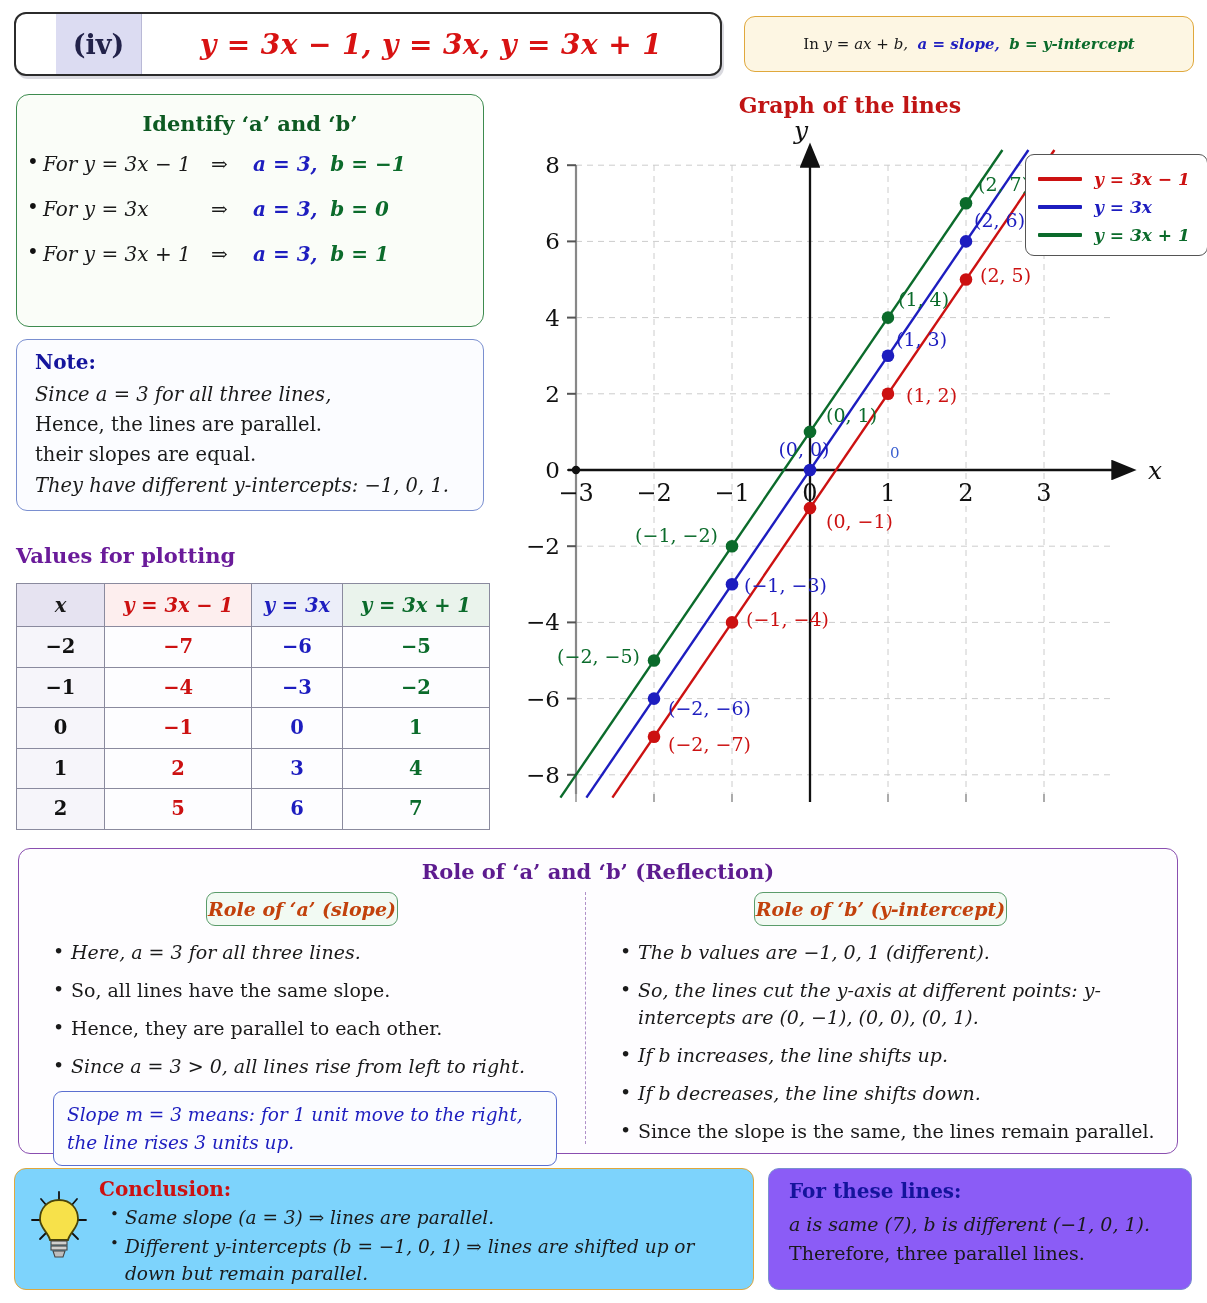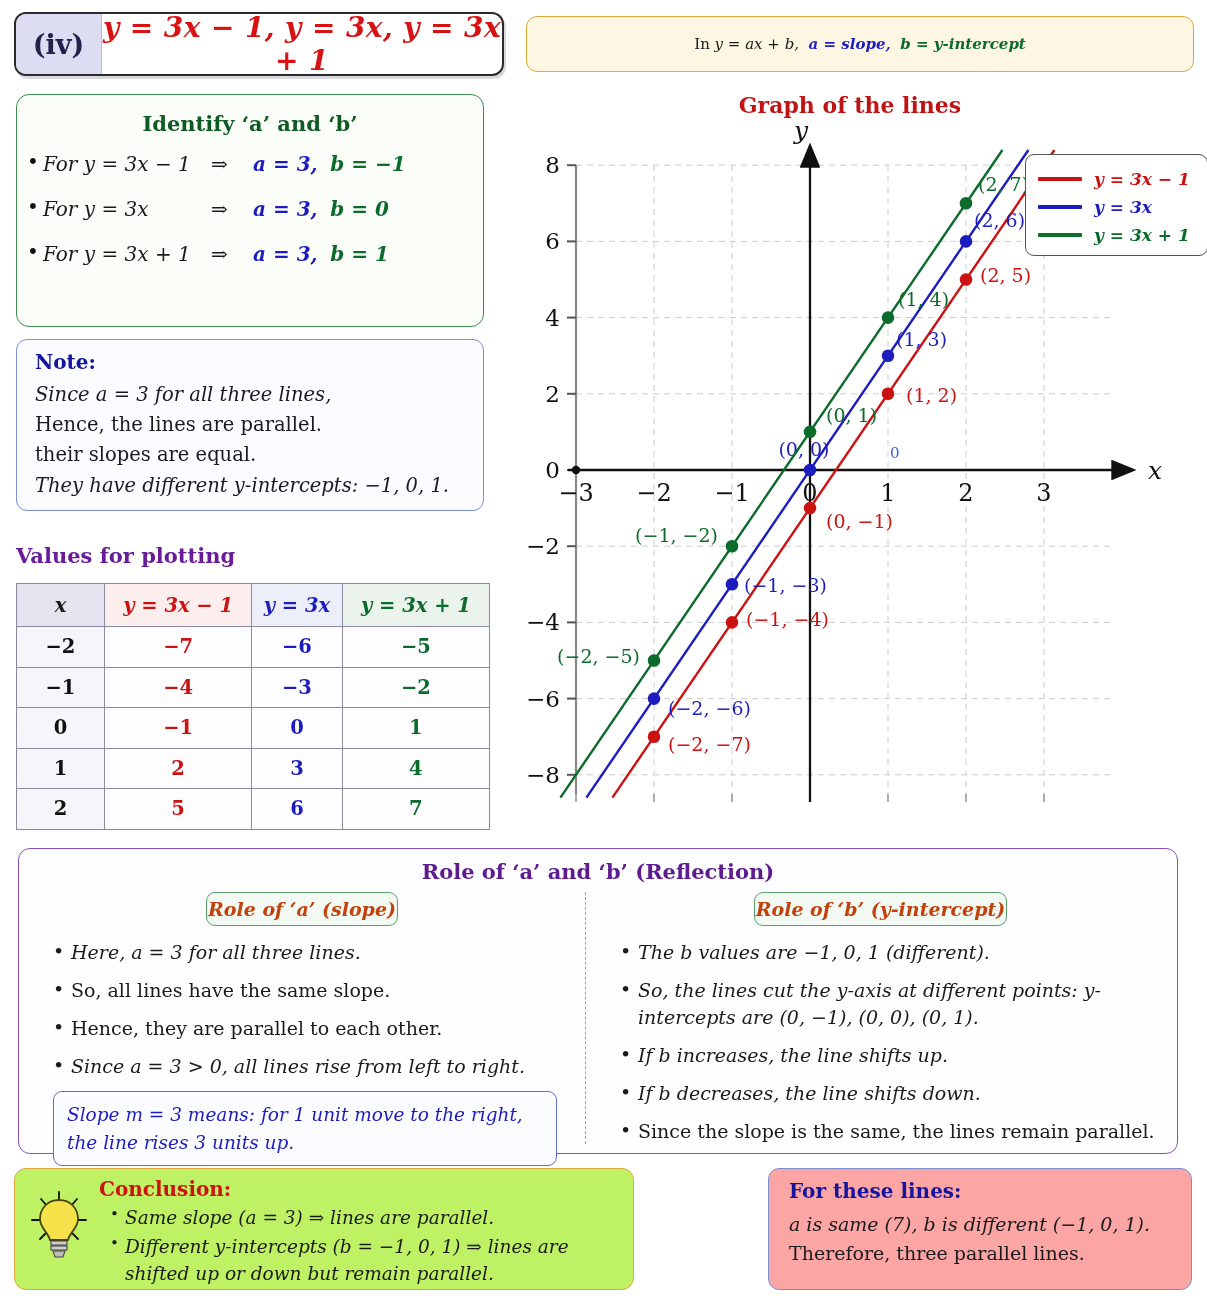--- a/index.html
+++ b/index.html
@@ -12,25 +12,26 @@
     position: relative;
     overflow: hidden;
   }
   .mi { font-style: italic; }
   .bold { font-weight: bold; }
 
   
   #top-row { position:absolute; left:14px; top:12px; width:1180px; height:68px; display:flex; gap:22px; }
 
   #title-card {
-    width: 490px; height: 64px;
+    width: 708px; height: 64px;
     border: 2.2px solid #2b2b2b; border-radius: 12px;
     background:#fff; display:flex; align-items:center;
     box-shadow: 2px 3px 0 rgba(120,120,140,.28);
     overflow:hidden;
+    padding-left:40px;
   }
   #roman-badge {
     width: 86px; height:100%;
     background: #dcdcf2; display:flex; align-items:center; justify-content:center;
     font-size: 27px; font-weight:bold; color:#22224a;
     border-right:1.6px solid #b9b9d6;
   }
   #title-eq { flex:1; text-align:center; font-size:28px; color:#d81212; font-weight:bold; letter-spacing:.4px; }
 
   #formula-card {
@@ -114,34 +115,34 @@
   .r-list { list-style:none; margin:13px 0 0 0; padding:0 0 0 38px; }
   .r-list li { position:relative; font-size:19px; line-height:1.42; margin-bottom:11px; }
   .r-list li::before { content:"•"; position:absolute; left:-18px; top:-1px; }
   #slope-note {
     margin:6px 14px 0 20px; border:1.4px solid #5a6fd0; border-radius:9px;
     background:#fbfcff; padding:9px 13px; font-size:18.5px; color:#1d1dbf; line-height:1.5;
   }
 
   
   #conclusion-box {
-    position:absolute; left:14px; top:1168px; width:620px; height:122px;
-    border:1.6px solid #e0a83c; border-radius:12px; background:#bef264;
+    position:absolute; left:14px; top:1168px; width:740px; height:122px;
+    border:1.6px solid #e0a83c; border-radius:12px; background:#7dd3fc;
     display:flex; padding:8px 10px 0 6px;
   }
   #bulb { width:76px; display:flex; align-items:flex-start; justify-content:center; padding-top:12px; }
   #conc-body { flex:1; padding-left:2px; }
   #conc-title { font-size:20px; font-weight:bold; color:#cc1111; }
   .c-list { list-style:none; margin:4px 0 0 0; padding:0 0 0 26px; }
   .c-list li { position:relative; font-size:18.5px; line-height:1.45; margin-bottom:2px; }
   .c-list li::before { content:"•"; position:absolute; left:-15px; top:-1px; font-size:15px; }
 
   #forlines-box {
     position:absolute; left:768px; top:1168px; width:424px; height:122px;
-    border:1.6px solid #7a8fd0; border-radius:11px; background:#fca5a5;
+    border:1.6px solid #7a8fd0; border-radius:11px; background:#8b5cf6;
     padding:10px 20px 0 20px;
   }
   #fl-title { font-size:20px; font-weight:bold; color:#14149c; margin-bottom:7px; }
   .fl-line { font-size:19px; line-height:1.52; }
 </style>
 </head>
 <body>
 
 <div id="top-row">
   <div id="title-card">

